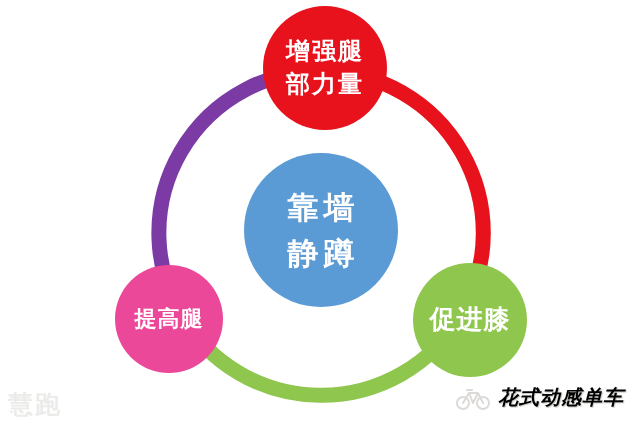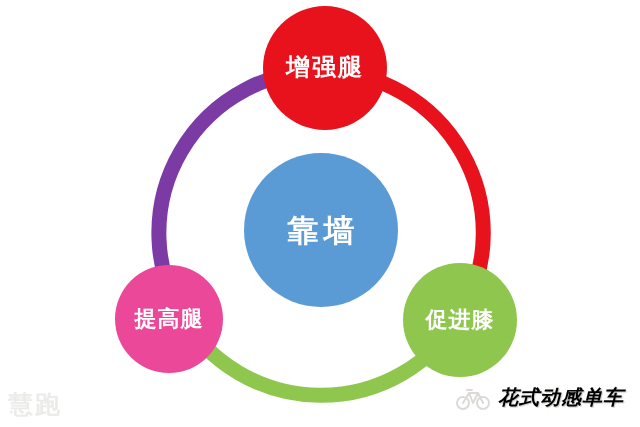--- a/index.html
+++ b/index.html
@@ -49,23 +49,23 @@
     width: 154px; height: 154px;
     font-size: 31px; line-height: 1.5; letter-spacing: 5px;
   }
   .node-center .label { padding-left: 5px; }
   .node-bottom-left {
     left: 115px; top: 265px;
     width: 108px; height: 108px;
     font-size: 22px; line-height: 1.38; letter-spacing: 1px;
   }
   .node-bottom-right {
-    left: 403px; top: 263px;
+    left: 413px; top: 263px;
     width: 114px; height: 114px;
-    font-size: 22px; line-height: 1.38; letter-spacing: 1px;
+    font-size: 26px; line-height: 1.38; letter-spacing: 1px;
   }
   .wm-left {
     position: absolute;
     left: 8px; top: 388px;
     font-size: 25px;
     font-weight: bold;
     letter-spacing: 2px;
     color: #ebebe9;
     user-select: none;
   }
@@ -96,26 +96,28 @@
 
   <svg class="ring-svg" viewBox="0 0 640 427" xmlns="http://www.w3.org/2000/svg">
     <path d="M 321 71 A 162 162 0 0 0 180 313" stroke="#7b3aa4"></path>
     <path d="M 321 71 A 162 162 0 0 1 461 315" stroke="#e8121c"></path>
     <path d="M 180 313 A 162 162 0 0 0 461 315" stroke="#8fc64d"></path>
   </svg>
 
   <div class="node node-top" style="background: rgb(232, 18, 28);">
     <div class="label">
       <span class="line">增强腿</span>
+      <span class="line">部力量</span>
     </div>
   </div>
 
   <div class="node node-center" style="background: rgb(91, 155, 213);">
     <div class="label">
       <span class="line">靠墙</span>
+      <span class="line">静蹲</span>
     </div>
   </div>
 
   <div class="node node-bottom-left" style="background: #ec4899;">
     <div class="label">
       <span class="line">提高腿</span>
     </div>
   </div>
 
   <div class="node node-bottom-right" style="background: rgb(143, 198, 77);">

